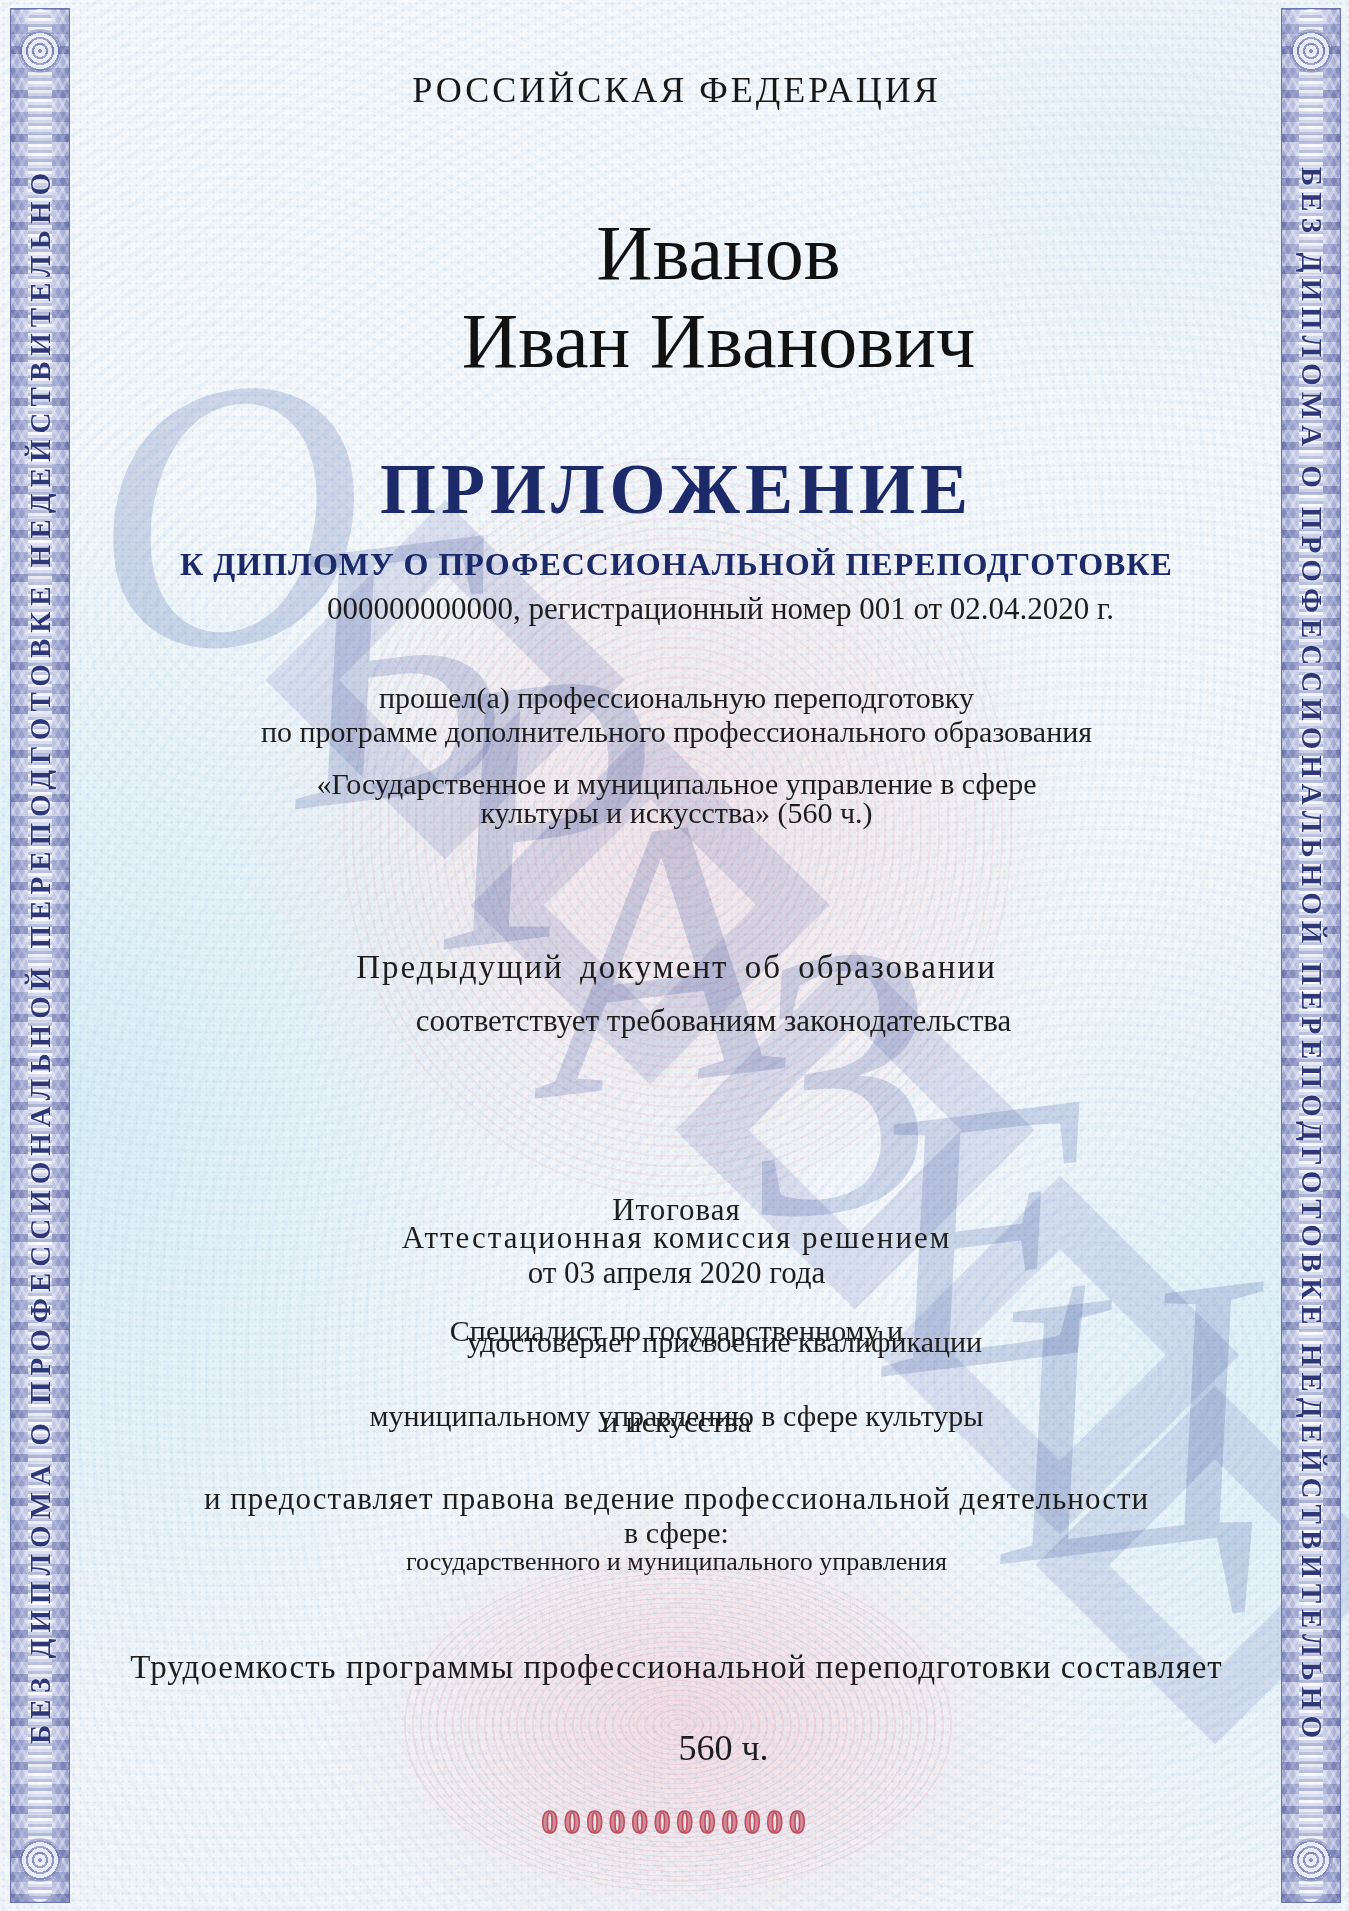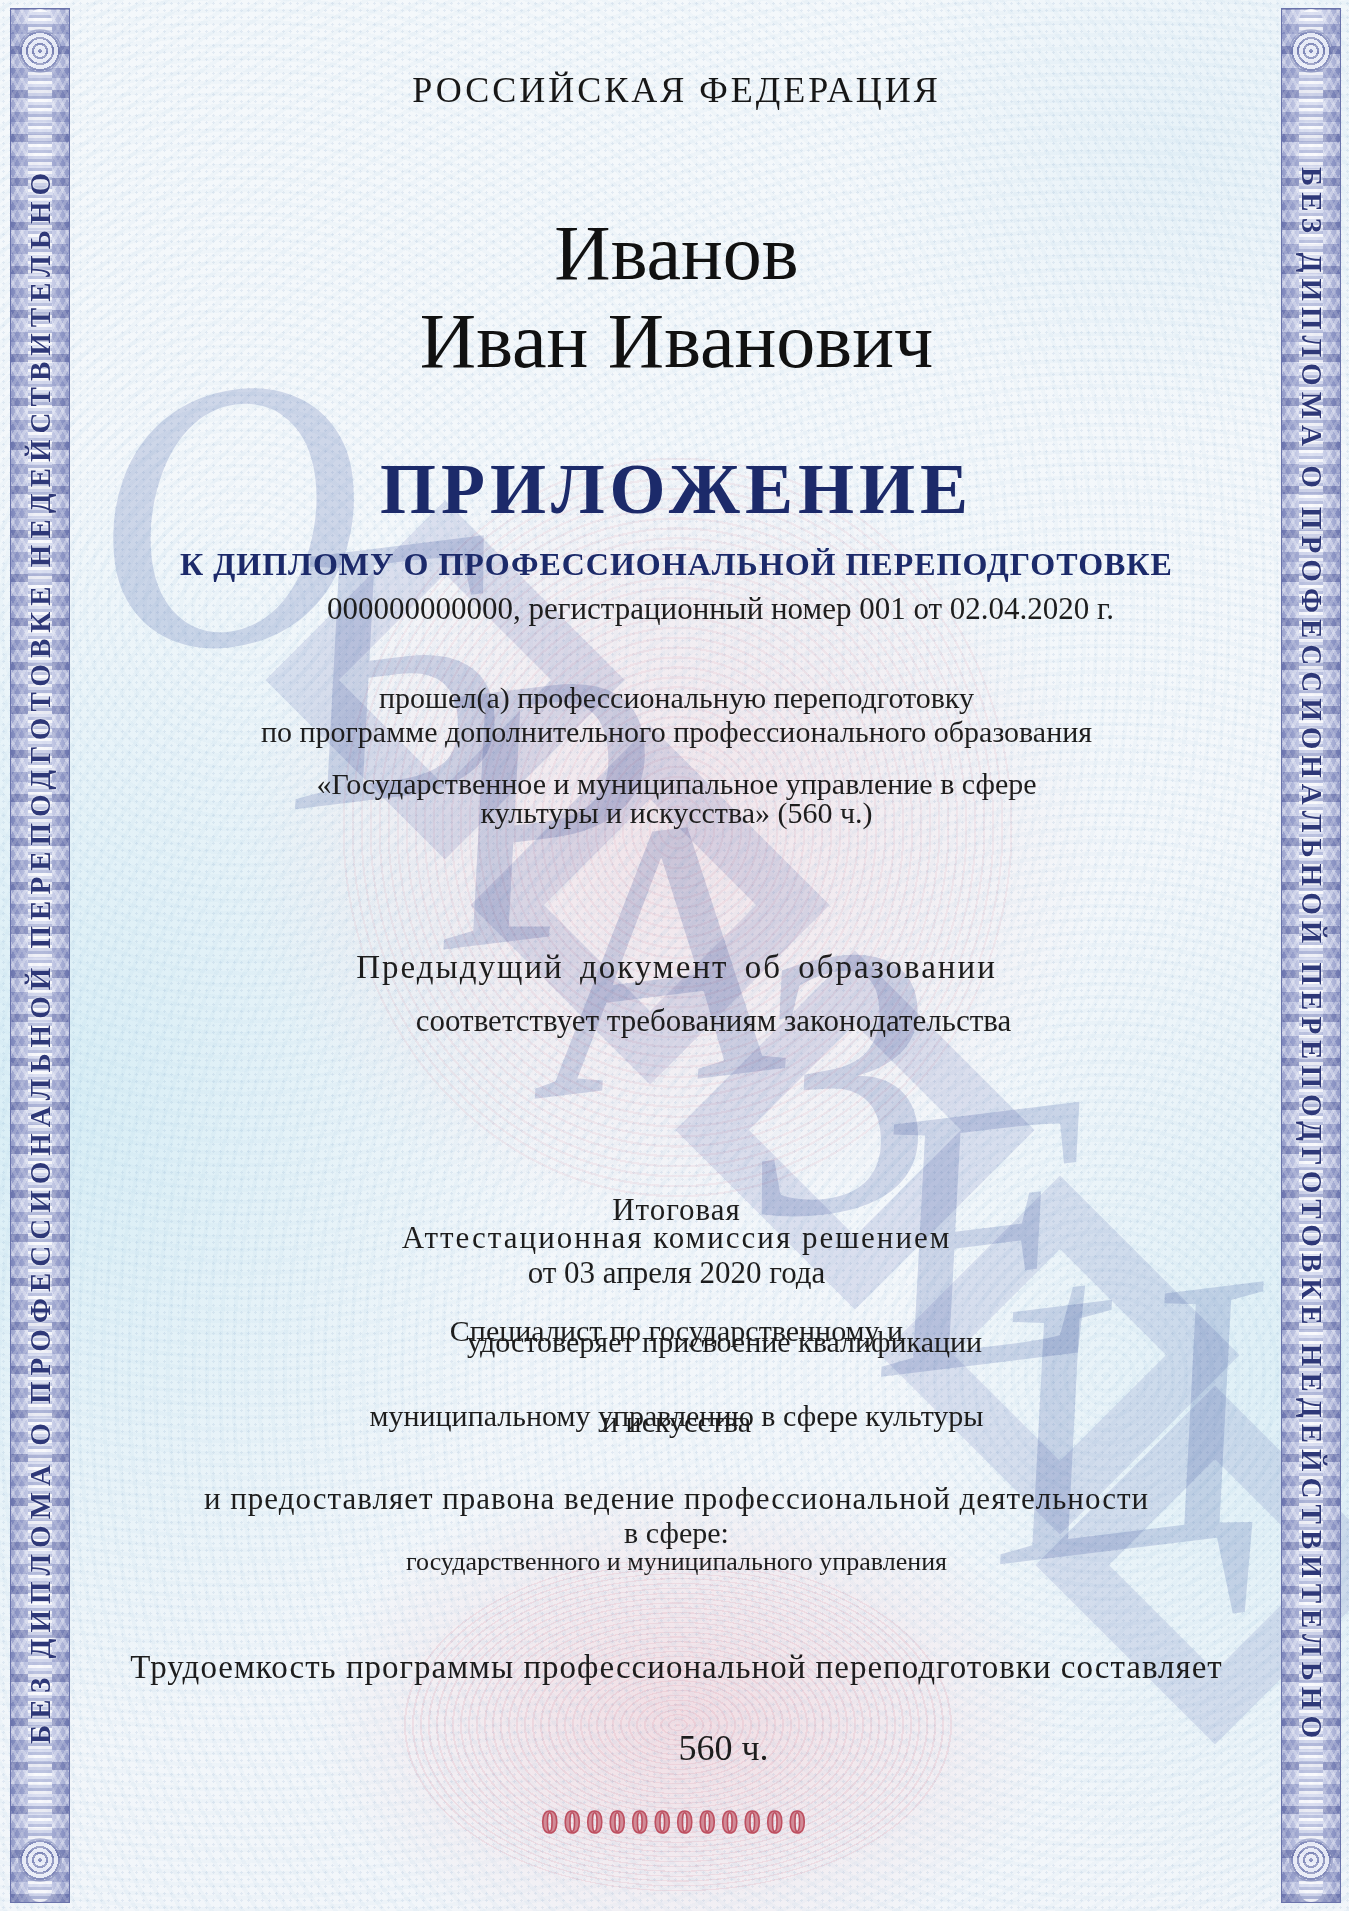--- a/index.html
+++ b/index.html
@@ -88,21 +88,21 @@
     color:#2e3878;white-space:nowrap;
     text-shadow:0 0 3px rgba(255,255,255,.95),0 0 1px rgba(255,255,255,.9);
   }
   .strip-text.up{transform:rotate(180deg);}
   
   .line{
     position:absolute;left:70px;width:1213px;
     text-align:center;line-height:1.05;white-space:nowrap;
   }
   .t-header{font-size:36px;letter-spacing:3px;color:#171717;}
-  .t-name{font-size:78px;color:#111;}
+  .t-name{font-size:78px;color:#111;padding-left:42px;}
   .t-title{font-size:72px;font-weight:bold;color:#1c2a6a;letter-spacing:5px;}
   .t-subtitle{font-size:32px;font-weight:bold;color:#1c2a6a;letter-spacing:1px;}
   .t-body{font-size:30px;color:#1d1d1d;}
   .t-body-lg{font-size:31px;color:#1d1d1d;}
   .t-spaced{font-size:33px;letter-spacing:2px;word-spacing:6px;color:#1d1d1d;}
   .t-small{font-size:26px;color:#1d1d1d;}
   .t-serial{
     font-size:33px;font-weight:bold;letter-spacing:6px;
     color:#d18b97;-webkit-text-stroke:1.6px #bd4f60;
   }

